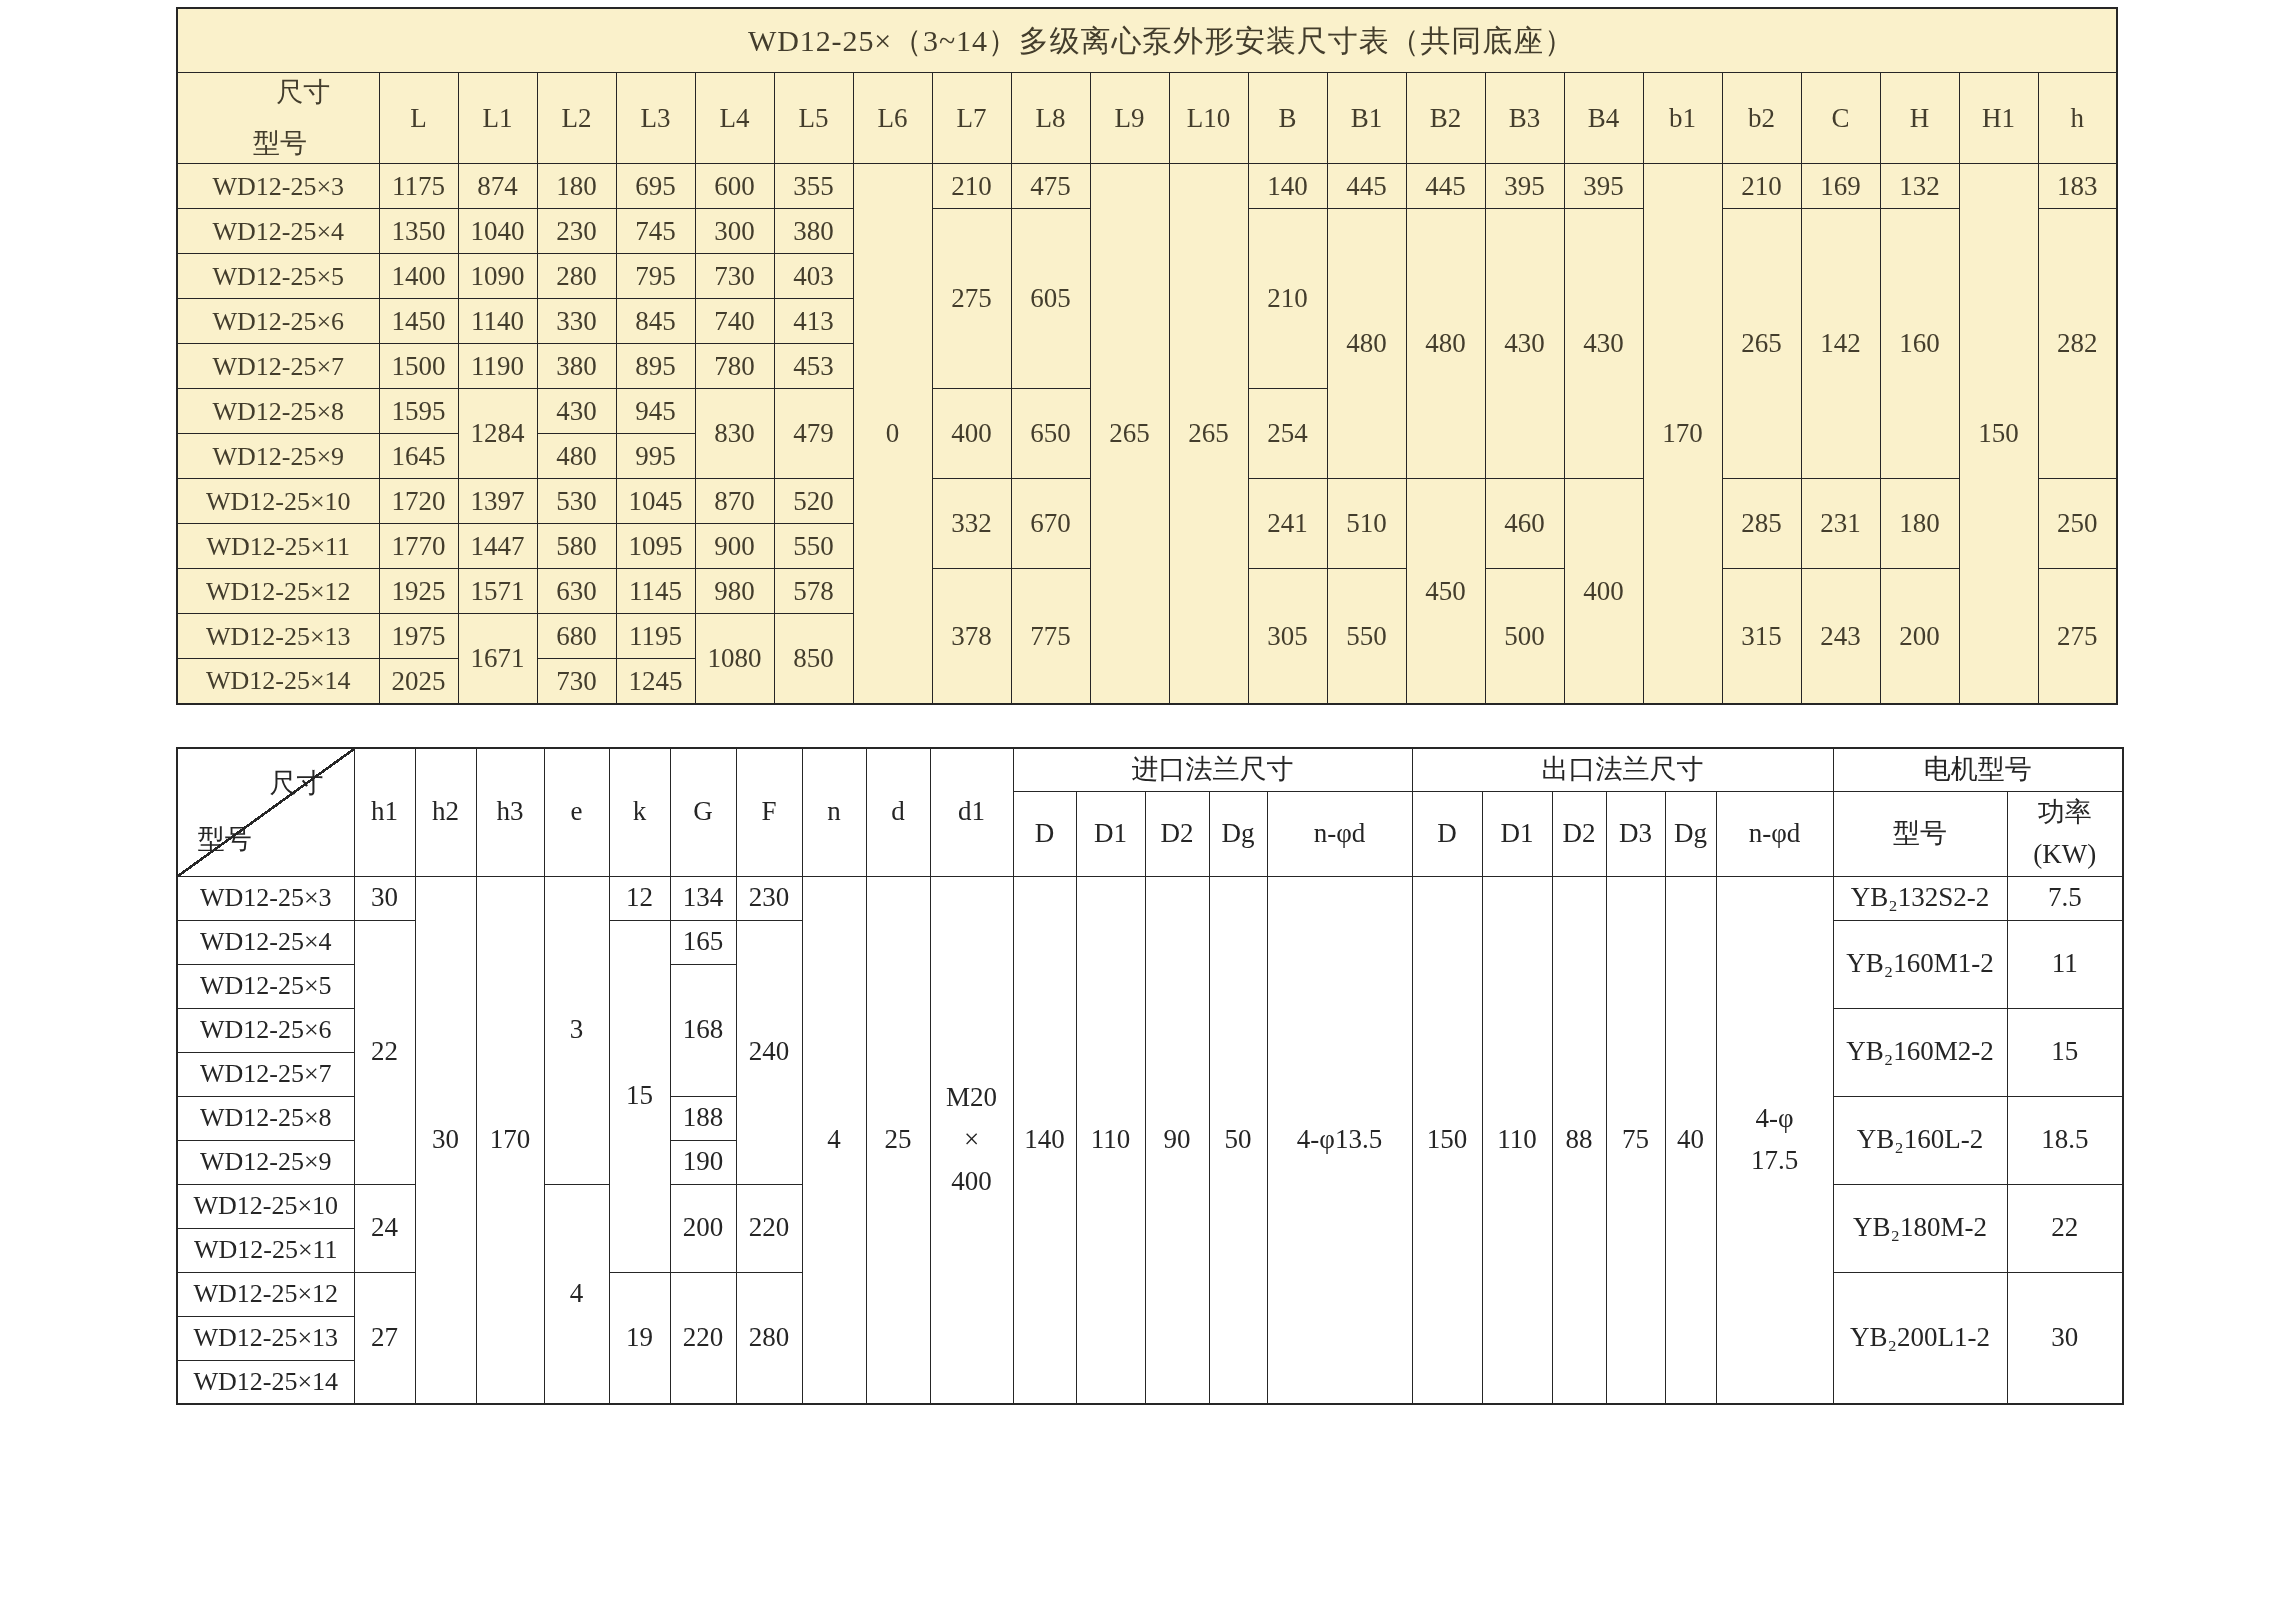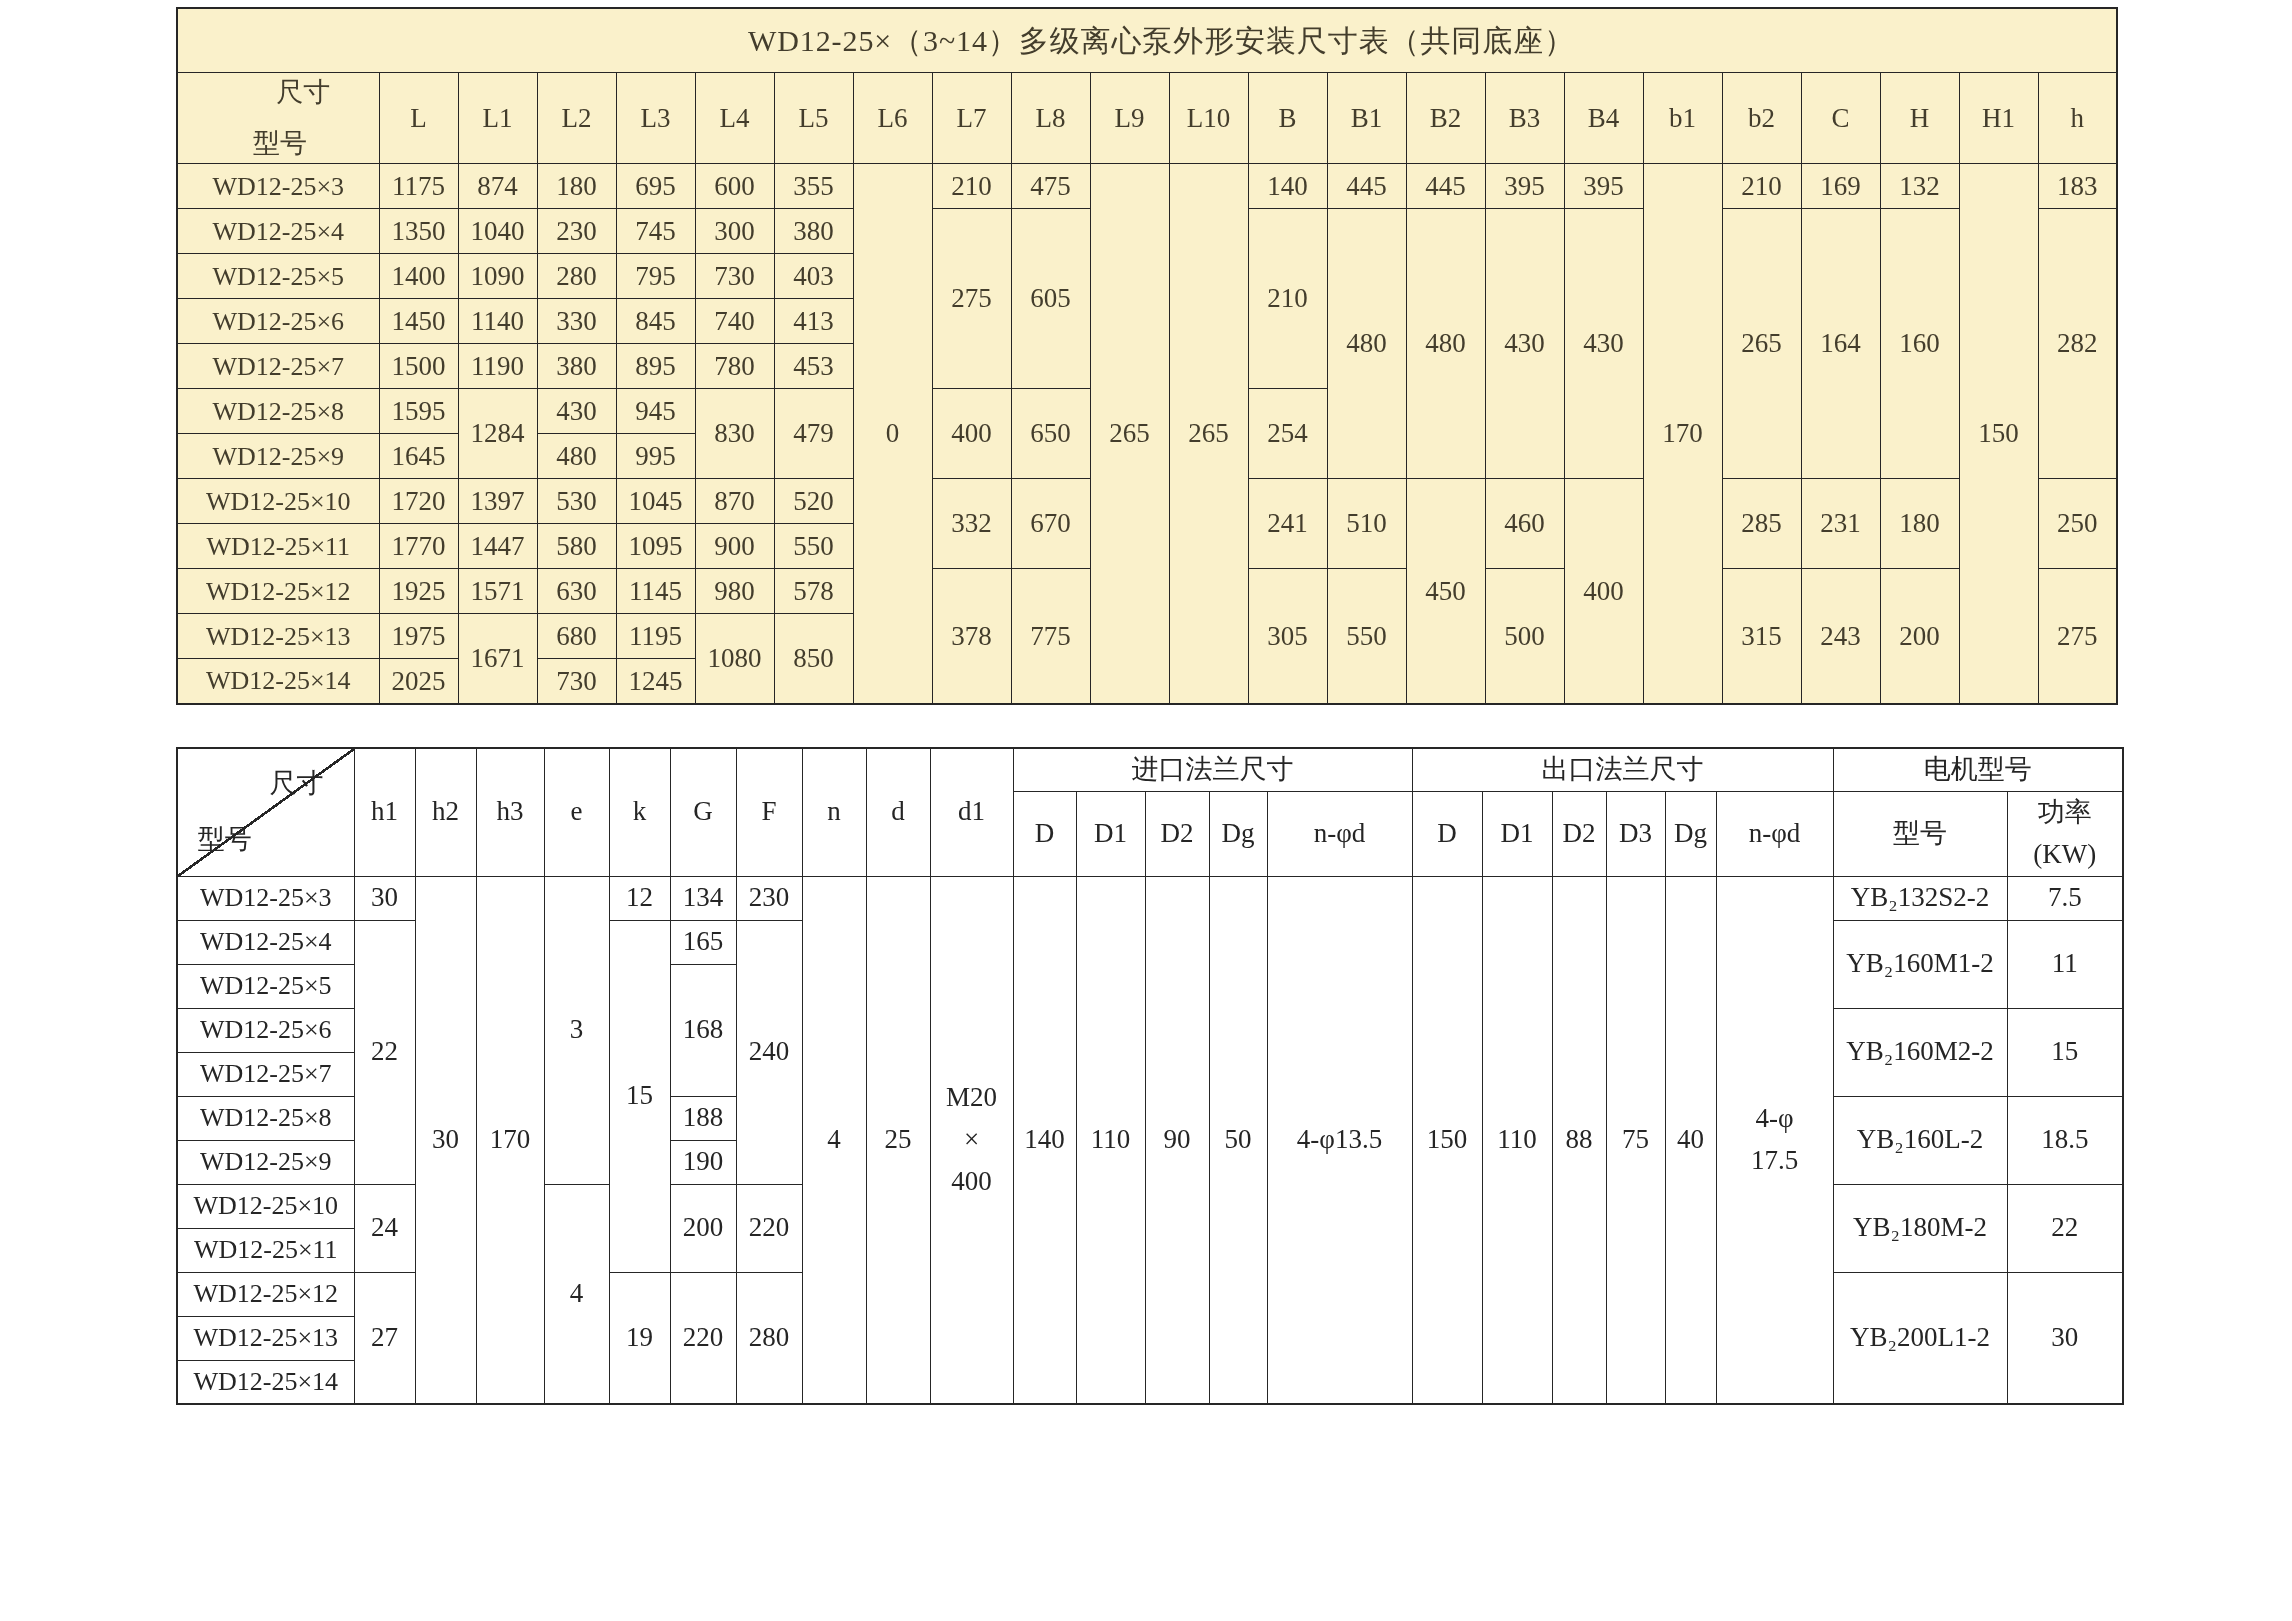--- a/index.html
+++ b/index.html
@@ -126,21 +126,21 @@
         <td>300</td>
         <td>380</td>
         <td rowspan="4">275</td>
         <td rowspan="4">605</td>
         <td rowspan="4">210</td>
         <td rowspan="6">480</td>
         <td rowspan="6">480</td>
         <td rowspan="6">430</td>
         <td rowspan="6">430</td>
         <td rowspan="6">265</td>
-        <td rowspan="6">164</td>
+        <td rowspan="6">142</td>
         <td rowspan="6">160</td>
         <td rowspan="6">282</td>
       </tr>
       <tr style="height: 45px;">
         <td class="model-cell">WD12-25×5</td>
         <td>1400</td>
         <td>1090</td>
         <td>280</td>
         <td>795</td>
         <td>730</td>

